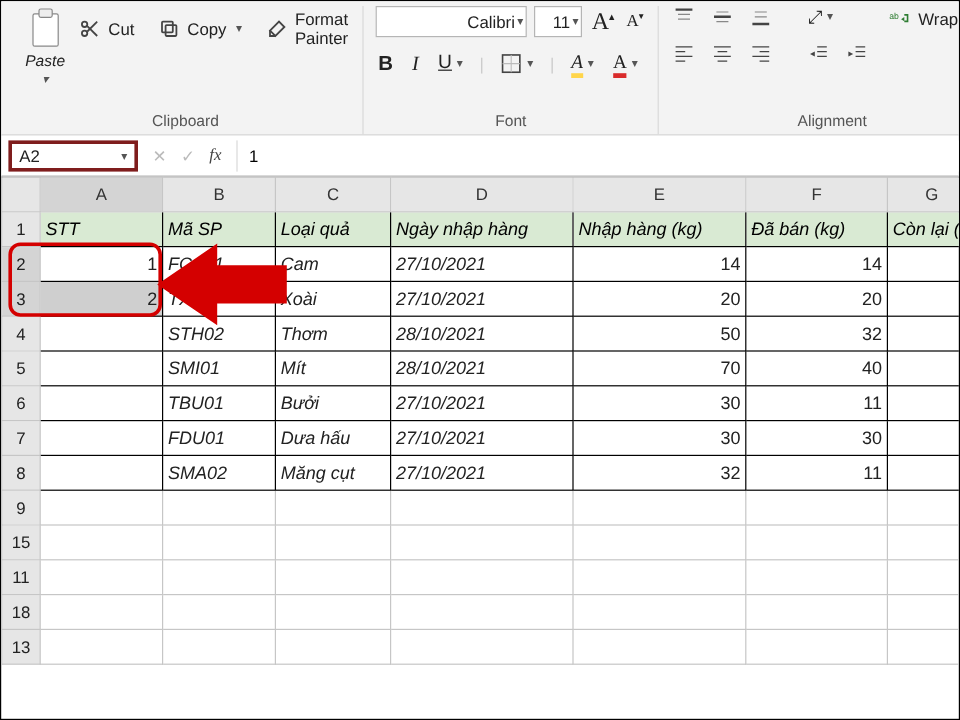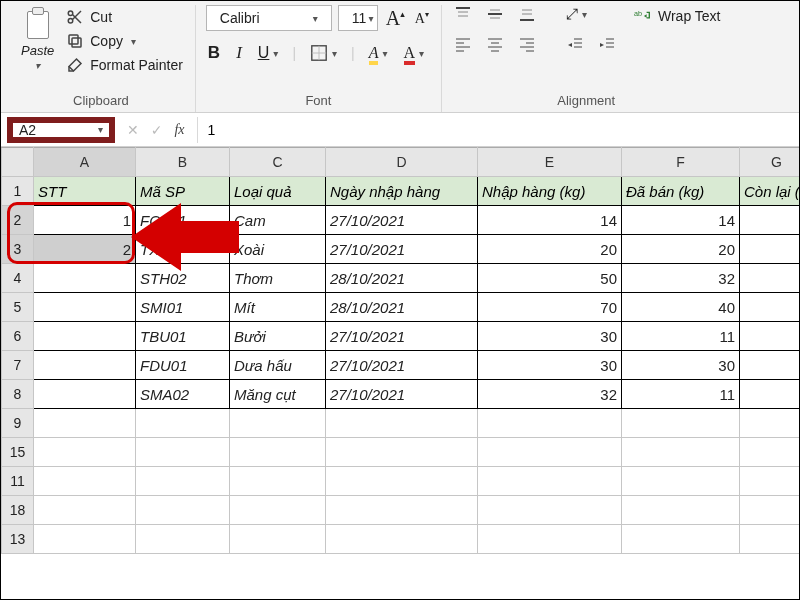--- a/index.html
+++ b/index.html
@@ -55,29 +55,29 @@
   .paste-icon .board {
     position:absolute; left:4px; top:4px; width:22px; height:28px;
     border:1px solid #888; background:#fff; border-radius:2px;
   }
   .paste-icon .clip {
     position:absolute; left:9px; top:0; width:12px; height:8px;
     border:1px solid #888; background:#eee; border-radius:2px;
   }
   .paste-label { font-size: 13px; }
   .paste-chevron { font-size: 10px; color:#555; }
-  .clip-items { display:flex; flex-direction:column; gap:4px; padding-top:2px;justify-content:center;}
+  .clip-items { display:flex; gap:16px; padding-top:2px;justify-content:center;}
   .clip-item { display:flex; align-items:center; gap:6px; font-size:14px; padding:1px 2px; }
   .icon { display:inline-flex; width:18px; height:18px; justify-content:center; align-items:center; }
   .chev { font-size:10px; color:#555; margin-left:2px;}
   
   .font-row1 { display:flex; align-items:center; gap:6px; }
   .font-select {
-    display:flex; align-items:center; justify-content:space-between;
-    background:#fff; border:1px solid #b5b5b5; height:26px; padding:0 13px;
+    display:flex; align-items:center; justify-content:flex-end;
+    background:#fff; border:1px solid #b5b5b5; height:26px; padding:0 2px;
     font-size:14px;
   }
   .font-name { width:126px; }
   .font-size { width:40px; text-align:left;}
   .Aplus, .Aminus { font-family: "Times New Roman", serif; }
   .Aplus { font-size:20px; }
   .Aminus { font-size:14px; }
   .font-row2 { display:flex; align-items:center; gap:12px; margin-top:12px;}
   .btn { display:inline-flex; align-items:center; gap:2px; padding:0 2px;}
   .boldB { font-weight:bold; font-size:17px;}
@@ -96,21 +96,21 @@
   .align-icon svg { display:block;}
   .rotate-icon { font-size:15px;}
   .wrap-item, .merge-item { display:flex; align-items:center; gap:6px; font-size:14px; white-space:nowrap;}
   
   .barrow {
     display:flex; align-items:center; height:34px;
     border-bottom:1px solid #d0d0d0; background:#fff;
   }
   .namebox {
     width:108px; height:26px; margin:0 0 0 6px;
-    border:6px solid #7f1d1d; background:#fff;
+    border:3px solid #7f1d1d; background:#fff;
     display:flex; align-items:center; padding:0 6px; font-size:14px;
     justify-content:space-between;
   }
   .fx-controls { display:flex; align-items:center; gap:12px; padding:0 12px; color:#888;}
   .fx-controls .fx { font-style:italic; font-family:"Times New Roman",serif; color:#444;}
   .formula-input {
     flex:1; height:26px; border:none; outline:none; font-size:14px; background:#fff;
     border-left:1px solid #d9d9d9; padding-left:10px;
   }
   

